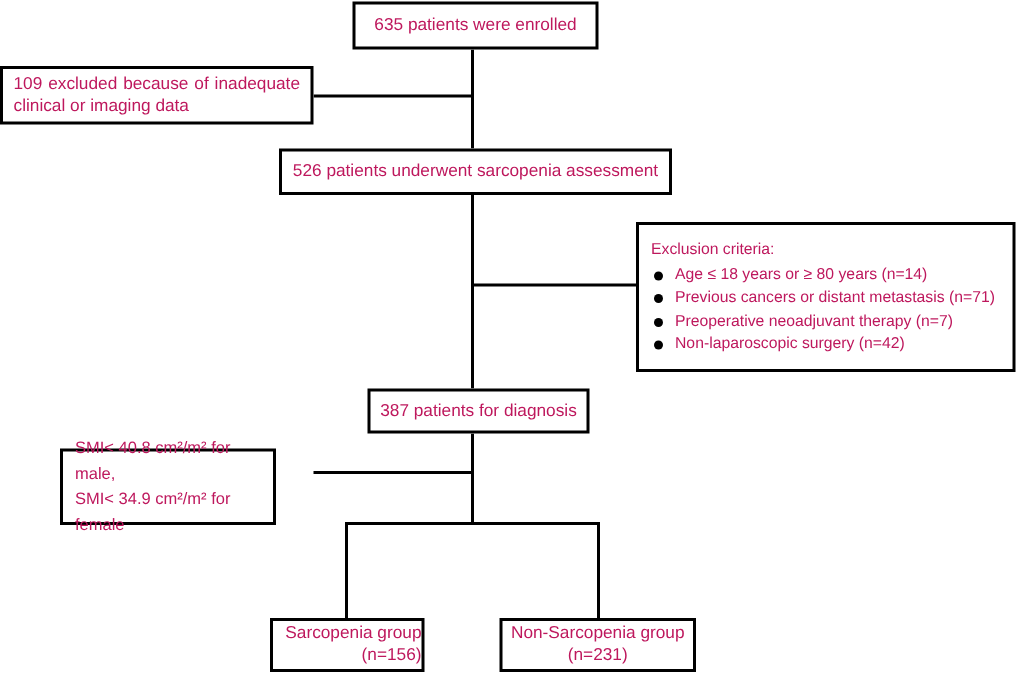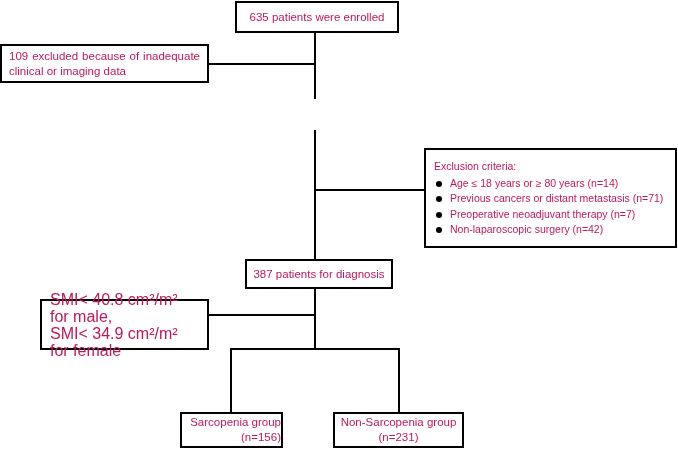--- a/index.html
+++ b/index.html
@@ -74,22 +74,22 @@
     left: 2px; top: 50%;
     transform: translateY(-50%);
     width: 6px; height: 6px;
     border-radius: 50%;
     background: #000000;
   }
   
   #box-diagnosis { left: 245px; top: 259px; width: 148px; height: 30px; }
   
   #box-smi {
-    left: 40px; top: 299px; width: 169px; height: 51px;
-    padding: 20px 8px; font-size: 16px; line-height: 17px;
+    left: 40px; top: 299px; width: 144px; height: 51px;
+    padding: 20px 8px; font-size: 11px; line-height: 17px;
   }
   
   #box-sarcopenia { left: 180px; top: 412px; width: 103px; height: 36px; align-items: flex-end; }
   
   #box-nonsarcopenia { left: 333px; top: 412px; width: 131px; height: 36px; }
 
   
   #trunk-a { left: 314px; top: 33px;  width: 2px; height: 66px; }
   #stub-excluded { left: 209px; top: 63px; width: 106px; height: 2px; }
   #trunk-b { left: 314px; top: 130px; width: 2px; height: 129px; }
@@ -117,20 +117,23 @@
 
   <div class="box" id="box-enrolled">
     <span>635 patients were enrolled</span>
   </div>
 
   <div class="box left-align" id="box-excluded">
     <span class="txt justified">109 excluded because of inadequate</span>
     <span class="txt">clinical or imaging data</span>
   </div>
 
+  <div class="box" id="box-assessment">
+    <span>526 patients underwent sarcopenia assessment</span>
+  </div>
 
   <div class="box left-align" id="box-criteria">
     <span class="crit-title">Exclusion criteria:</span>
     <ul>
       <li>
         <span class="bullet"></span>
         <span>Age ≤ 18 years or ≥ 80 years (n=14)</span>
       </li>
       <li>
         <span class="bullet"></span>

